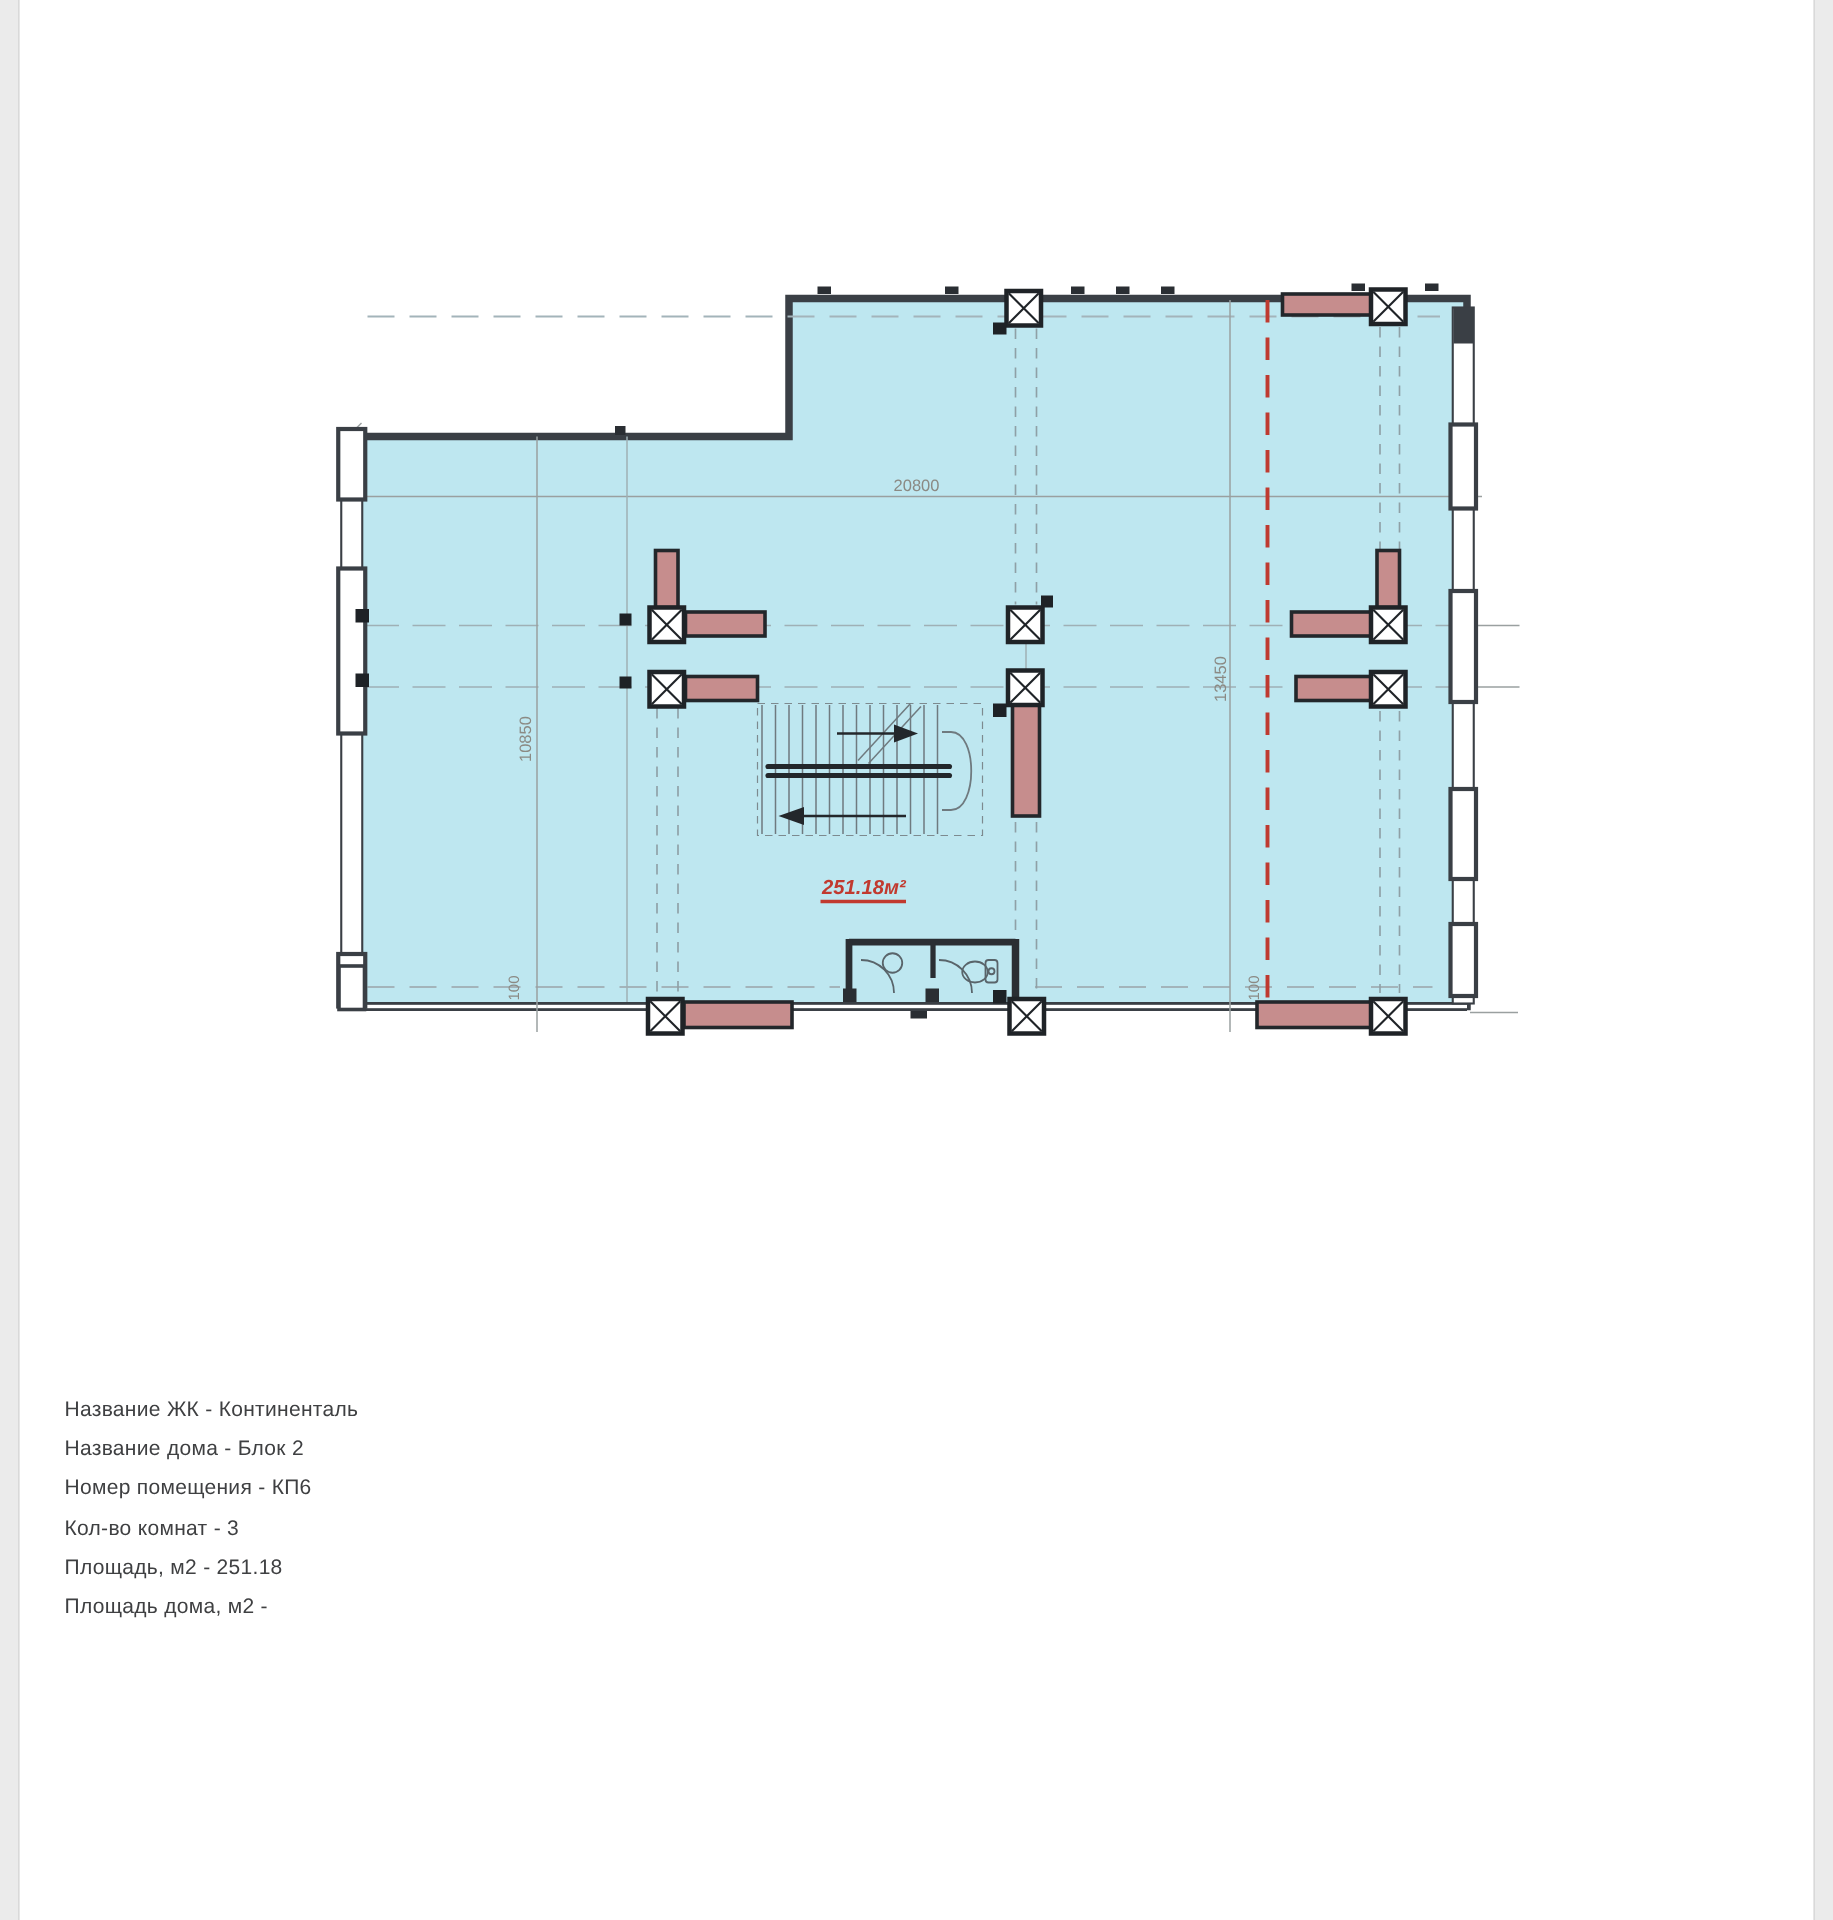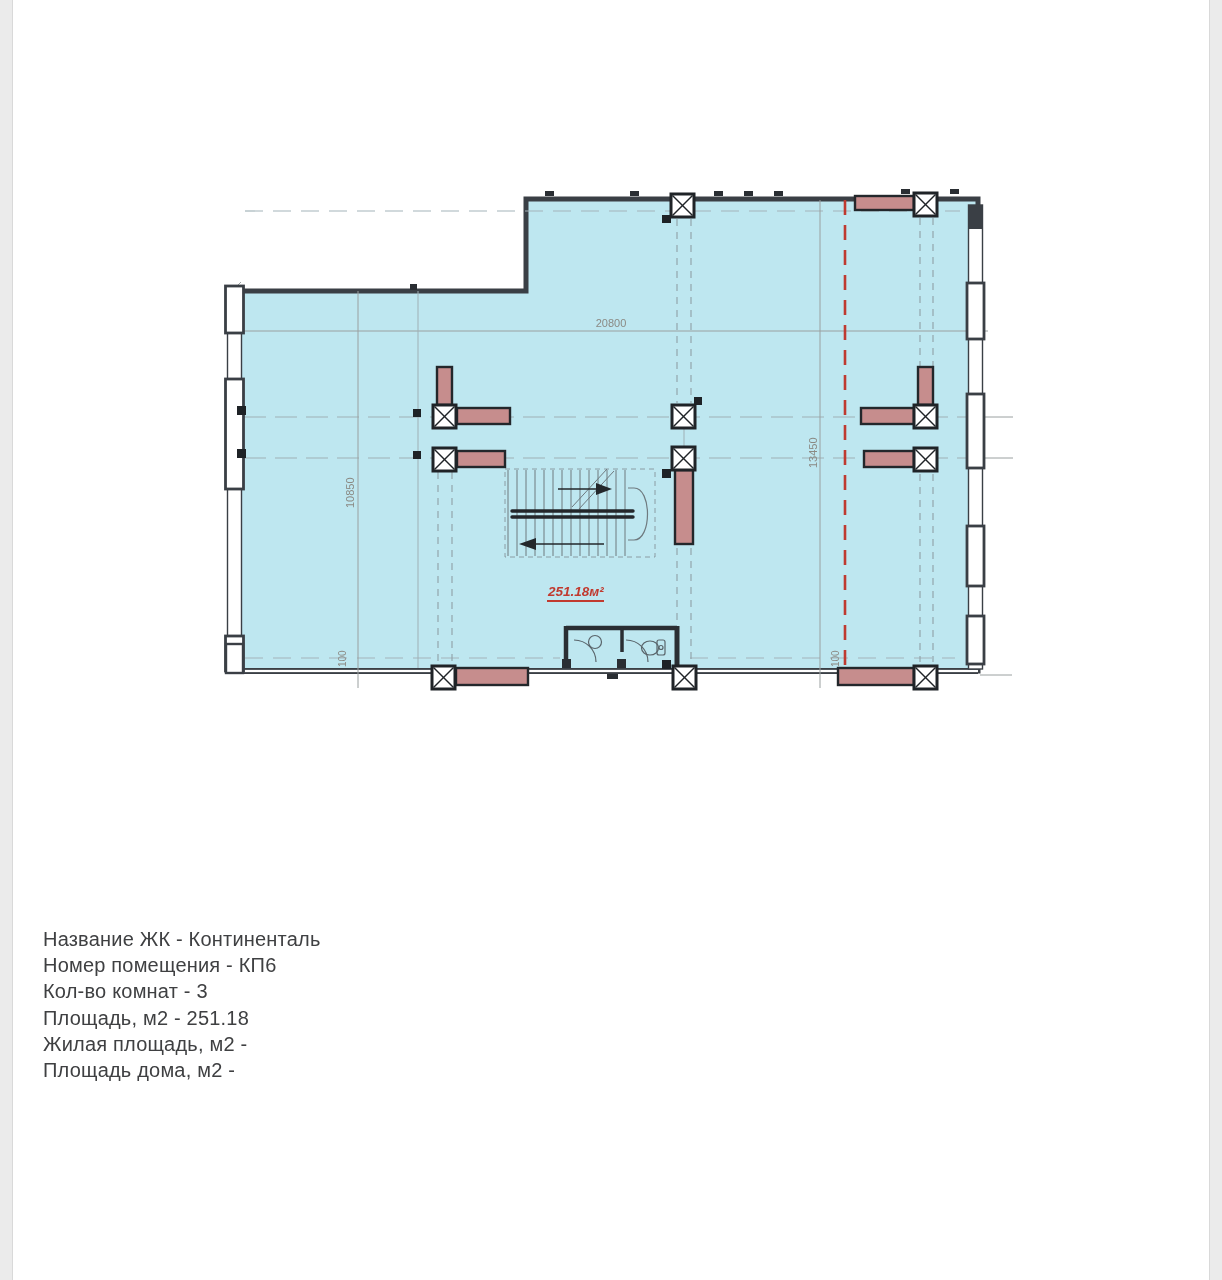--- a/index.html
+++ b/index.html
@@ -6,21 +6,21 @@
   body{
     width:1222px;height:1280px;position:relative;background:#ffffff;
     font-family:"Liberation Sans", sans-serif;overflow:hidden;
   }
   .edge-strip{position:absolute;top:0;width:12px;height:1280px;background:#ebebeb;}
   .edge-strip.left{left:0;border-right:1px solid #d9d9d9;}
   .edge-strip.right{right:0;border-left:1px solid #d9d9d9;}
   .plan-wrap{position:absolute;left:0;top:0;width:1056px;height:780px;}
   .info-block{
     position:absolute;left:43px;top:926px;color:#3f4042;
-    font-size:20px;line-height:26.2px;letter-spacing:0.2px;
+    font-size:14px;line-height:26.2px;letter-spacing:0.2px;
   }
   svg text{font-family:"Liberation Sans", sans-serif;}
   .dim-text{fill:#8b8a84;font-size:11px;}
   .dim-text-small{fill:#8b8a84;font-size:10px;}
   .area-text{fill:#c13a2f;font-size:13.5px;font-style:italic;font-weight:bold;}
 </style>
 </head>
 <body>
 
 <div class="edge-strip left"></div>
@@ -184,18 +184,18 @@
 
   <g>
     <text class="area-text" x="548" y="596">251.18м²</text>
     <line x1="547" y1="601" x2="604" y2="601" stroke="#c13a2f" stroke-width="2.2"></line>
   </g>
 </svg>
 </div>
 
 <div class="info-block">
   <div>Название ЖК - Континенталь</div>
+  <div>Название дома - Блок 2</div>
   <div>Номер помещения - КП6</div>
   <div>Кол-во комнат - 3</div>
   <div>Площадь, м2 - 251.18</div>
-  <div>Жилая площадь, м2 -</div>
   <div>Площадь дома, м2 -</div>
 </div>
 
 </body></html>

